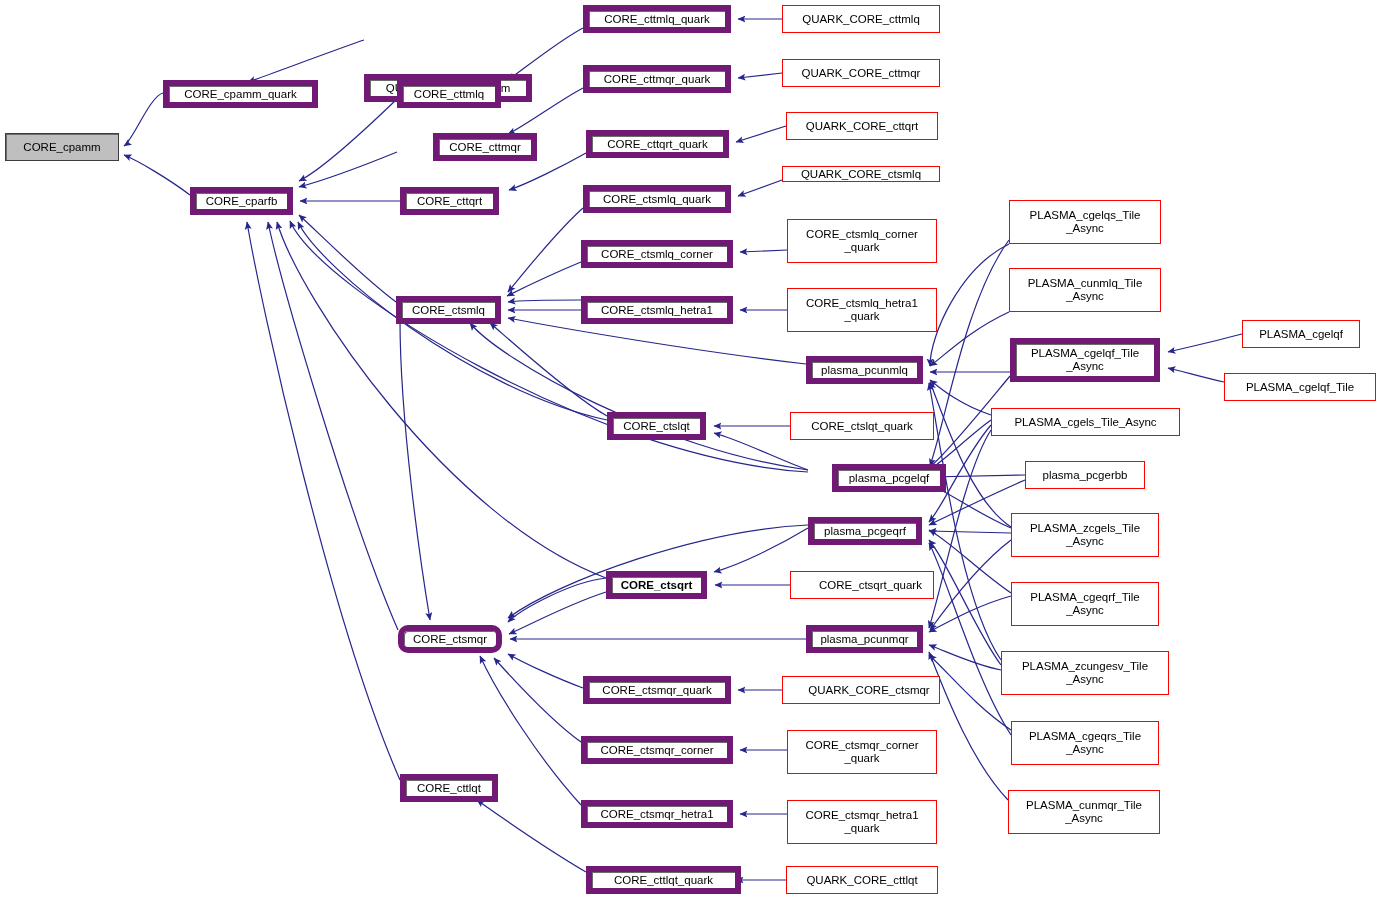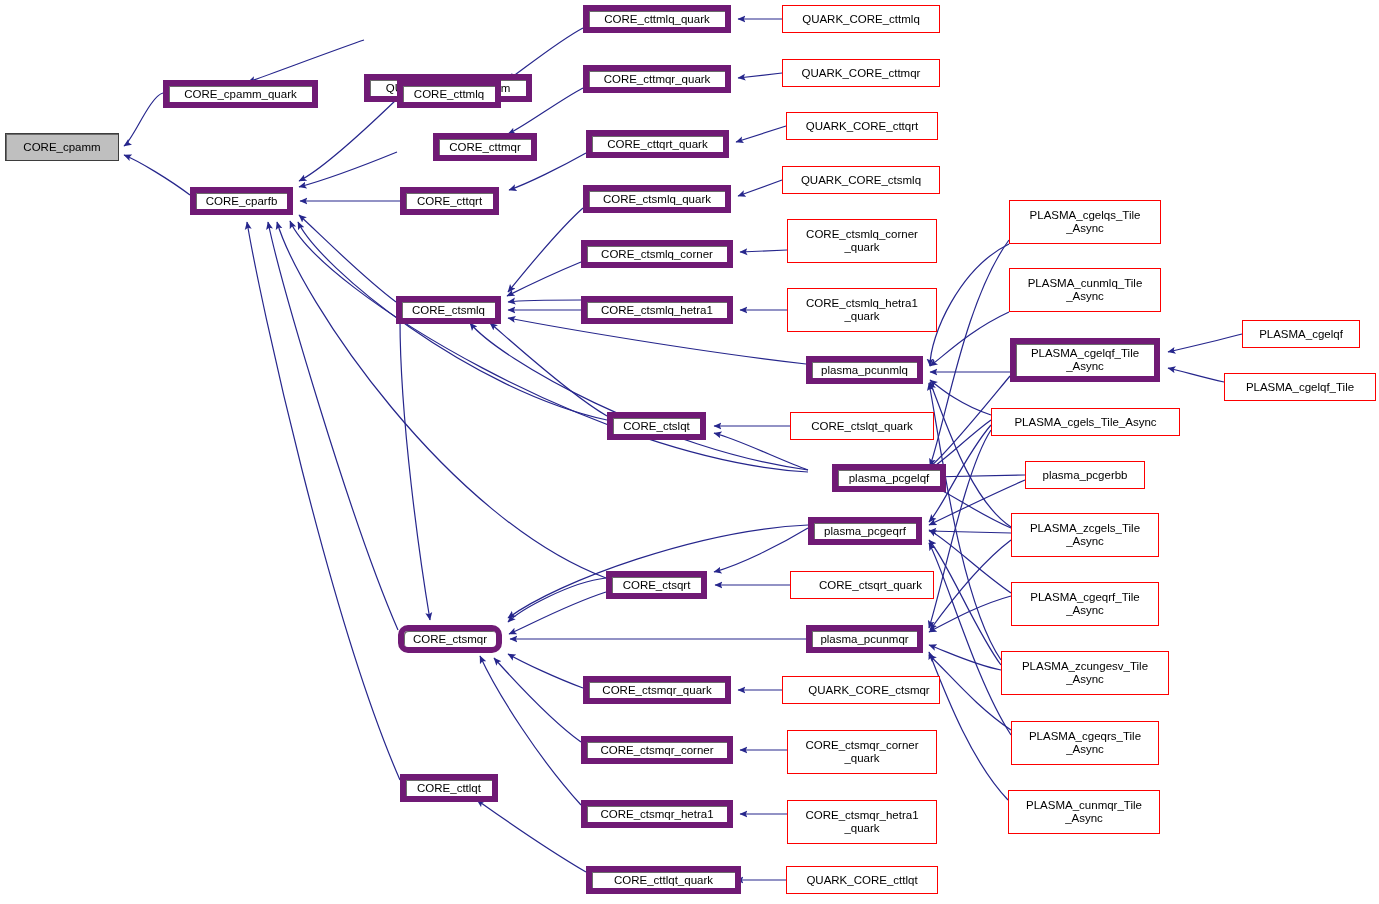--- a/index.html
+++ b/index.html
@@ -115,21 +115,21 @@
   <div id="nodes">
       <div class="node current" style="left: 5px; top: 133px; width: 114px; height: 28px;"><span>CORE_cpamm</span></div>
       <div class="node black" style="left: 163px; top: 80px; width: 155px; height: 28px;"><span>CORE_cpamm_quark</span></div>
       <div class="node black" style="left: 364px; top: 26px; width: 168px; height: 28px; margin-top: 48px;"><span>QUARK_CORE_cpamm</span></div>
       <div class="node black" style="left: 190px; top: 187px; width: 103px; height: 28px;"><span>CORE_cparfb</span></div>
       <div class="node black" style="left: 397px; top: 80px; width: 104px; height: 28px;"><span>CORE_cttmlq</span></div>
       <div class="node black" style="left: 397px; top: 133px; width: 104px; height: 28px; margin-left: 36px;"><span>CORE_cttmqr</span></div>
       <div class="node black" style="left: 400px; top: 187px; width: 99px; height: 28px;"><span>CORE_cttqrt</span></div>
       <div class="node black" style="left: 396px; top: 296px; width: 105px; height: 28px;"><span>CORE_ctsmlq</span></div>
       <div class="node black" style="left: 607px; top: 412px; width: 99px; height: 28px;"><span>CORE_ctslqt</span></div>
-      <div class="node black" style="left: 606px; top: 571px; width: 101px; height: 28px;"><span>CORE_ctsqrt</span></div>
+      <div class="node black" style="left: 606px; top: 571px; width: 101px; height: 28px; font-weight: bold;"><span>CORE_ctsqrt</span></div>
       <div class="node black" style="left: 398px; top: 625px; width: 104px; height: 28px; border-radius: 10px;"><span>CORE_ctsmqr</span></div>
       <div class="node black" style="left: 400px; top: 774px; width: 98px; height: 28px;"><span>CORE_cttlqt</span></div>
       <div class="node black" style="left: 583px; top: 5px; width: 148px; height: 28px;"><span>CORE_cttmlq_quark</span></div>
       <div class="node black" style="left: 583px; top: 65px; width: 148px; height: 28px;"><span>CORE_cttmqr_quark</span></div>
       <div class="node black" style="left: 586px; top: 130px; width: 143px; height: 28px;"><span>CORE_cttqrt_quark</span></div>
       <div class="node black" style="left: 583px; top: 185px; width: 148px; height: 28px;"><span>CORE_ctsmlq_quark</span></div>
       <div class="node black" style="left: 581px; top: 240px; width: 152px; height: 28px;"><span>CORE_ctsmlq_corner</span></div>
       <div class="node black" style="left: 581px; top: 296px; width: 152px; height: 28px;"><span>CORE_ctsmlq_hetra1</span></div>
       <div class="node black" style="left: 806px; top: 356px; width: 117px; height: 28px;"><span>plasma_pcunmlq</span></div>
       <div class="node black" style="left: 808px; top: 464px; width: 114px; height: 28px; margin-left: 24px;"><span>plasma_pcgelqf</span></div>
@@ -137,21 +137,21 @@
       <div class="node black" style="left: 806px; top: 625px; width: 117px; height: 28px;"><span>plasma_pcunmqr</span></div>
       <div class="node black" style="left: 583px; top: 676px; width: 148px; height: 28px;"><span>CORE_ctsmqr_quark</span></div>
       <div class="node black" style="left: 581px; top: 736px; width: 152px; height: 28px;"><span>CORE_ctsmqr_corner</span></div>
       <div class="node black" style="left: 581px; top: 800px; width: 152px; height: 28px;"><span>CORE_ctsmqr_hetra1</span></div>
       <div class="node black" style="left: 586px; top: 866px; width: 155px; height: 28px;"><span>CORE_cttlqt_quark</span></div>
       <div class="node black" style="left: 1010px; top: 338px; width: 150px; height: 44px;"><span>PLASMA_cgelqf_Tile
 _Async</span></div>
       <div class="node red" style="left: 782px; top: 5px; width: 158px; height: 28px;"><span>QUARK_CORE_cttmlq</span></div>
       <div class="node red" style="left: 782px; top: 59px; width: 158px; height: 28px;"><span>QUARK_CORE_cttmqr</span></div>
       <div class="node red" style="left: 786px; top: 112px; width: 152px; height: 28px;"><span>QUARK_CORE_cttqrt</span></div>
-      <div class="node red" style="left: 782px; top: 166px; width: 158px; height: 28px;"><span>QUARK_CORE_ctsmlq</span></div>
+      <div class="node red" style="left: 782px; top: 166px; width: 158px; height: 16px;"><span>QUARK_CORE_ctsmlq</span></div>
       <div class="node red" style="left: 787px; top: 219px; width: 150px; height: 44px;"><span>CORE_ctsmlq_corner
 _quark</span></div>
       <div class="node red" style="left: 787px; top: 288px; width: 150px; height: 44px;"><span>CORE_ctsmlq_hetra1
 _quark</span></div>
       <div class="node red" style="left: 790px; top: 412px; width: 144px; height: 28px;"><span>CORE_ctslqt_quark</span></div>
       <div class="node red" style="left: 790px; top: 571px; width: 144px; height: 28px; padding-left: 17px;"><span>CORE_ctsqrt_quark</span></div>
       <div class="node red" style="left: 782px; top: 676px; width: 158px; height: 28px; padding-left: 16px;"><span>QUARK_CORE_ctsmqr</span></div>
       <div class="node red" style="left: 787px; top: 730px; width: 150px; height: 44px;"><span>CORE_ctsmqr_corner
 _quark</span></div>
       <div class="node red" style="left: 787px; top: 800px; width: 150px; height: 44px;"><span>CORE_ctsmqr_hetra1

